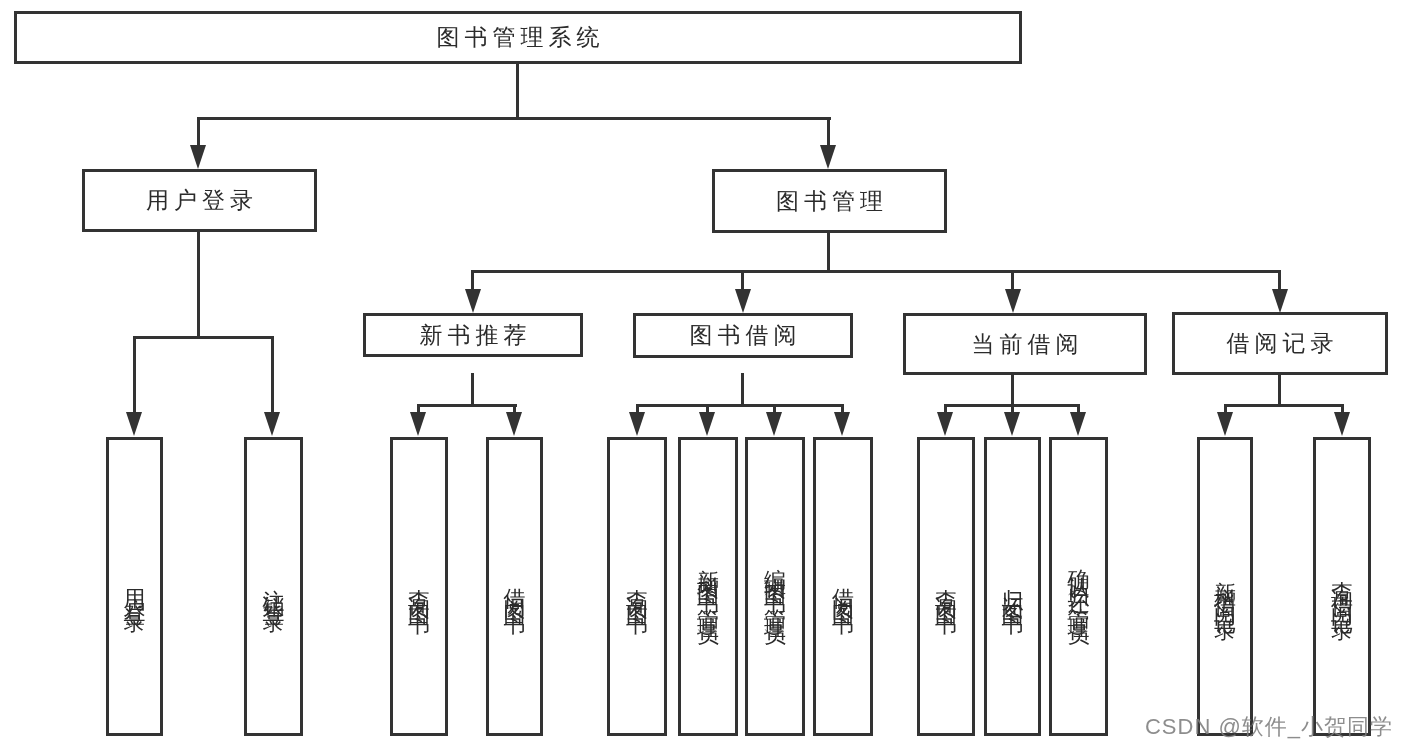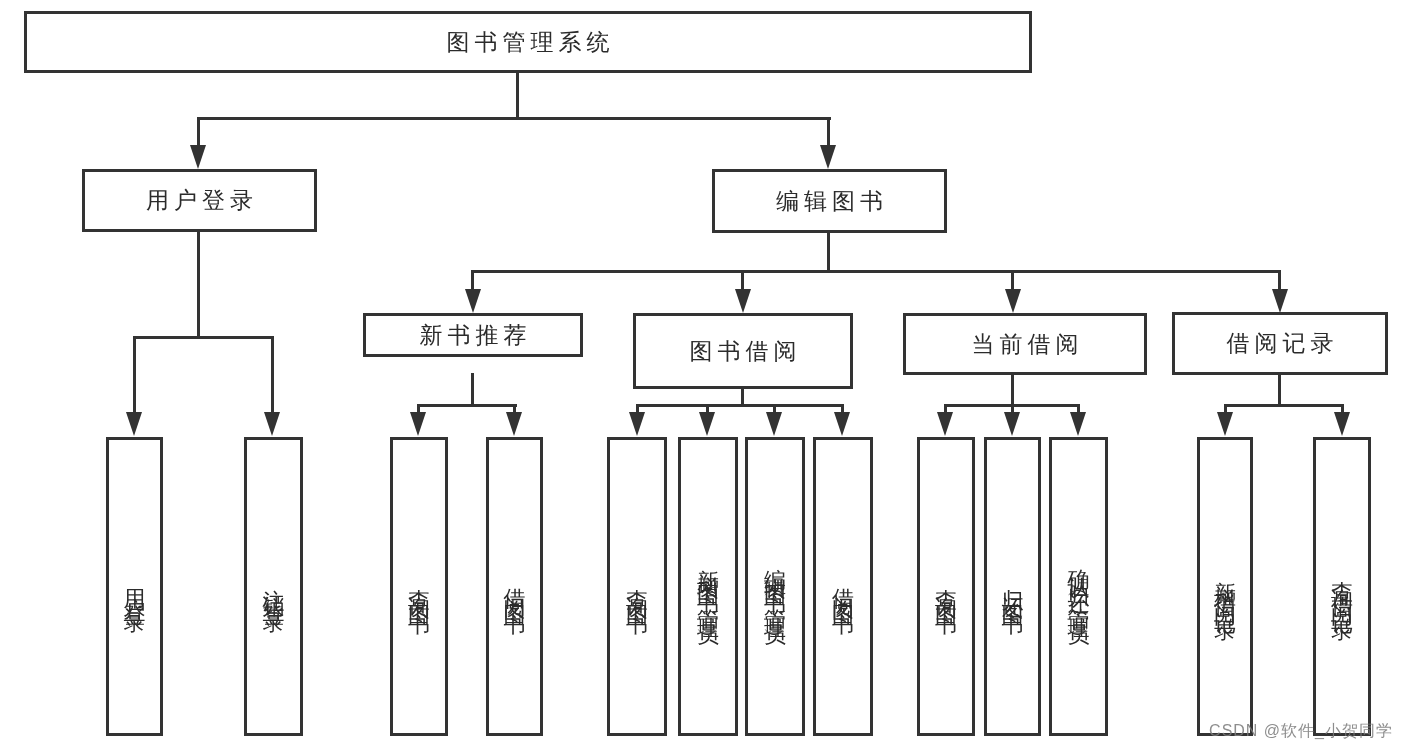--- a/index.html
+++ b/index.html
@@ -21,21 +21,21 @@
     top:437px;height:299px;z-index:2;
   }
   .hline,.vline{position:absolute;background:#333333;z-index:1;}
   .arr{
     position:absolute;width:0;height:0;z-index:1;
     border-left:8px solid transparent;border-right:8px solid transparent;
     border-top:24px solid #333333;
   }
   .watermark{
     position:absolute;right:12px;bottom:5px;z-index:3;
-    font-size:16px;letter-spacing:1px;color:rgba(125,125,125,0.88);
+    font-size:22px;letter-spacing:1px;color:rgba(125,125,125,0.88);
     white-space:nowrap;
   }
 </style>
 </head>
 <body>
 
 <div class="canvas">
 
   <div class="vline" style="left:516px;top:62px;width:3px;height:58px"></div>
   <div class="hline" style="left:197px;top:117px;width:634px;height:3px"></div>
@@ -89,27 +89,27 @@
   <div class="vline" style="left:1077px;top:404px;width:3px;height:12px"></div>
   <div class="arr" style="left:1070px;top:412px"></div>
 
   <div class="vline" style="left:1278px;top:373px;width:3px;height:34px"></div>
   <div class="hline" style="left:1224px;top:404px;width:120px;height:3px"></div>
   <div class="vline" style="left:1224px;top:404px;width:3px;height:12px"></div>
   <div class="arr" style="left:1217px;top:412px"></div>
   <div class="vline" style="left:1341px;top:404px;width:3px;height:12px"></div>
   <div class="arr" style="left:1334px;top:412px"></div>
 
-  <div class="box" style="left:24px;top:11px;width:1008px;height:62px">图书管理系统</div>
+  <div class="box" style="left:14px;top:11px;width:1008px;height:53px">图书管理系统</div>
 
   <div class="box" style="left:82px;top:169px;width:235px;height:63px">用户登录</div>
-  <div class="box" style="left:712px;top:169px;width:235px;height:64px">编辑图书</div>
+  <div class="box" style="left:712px;top:169px;width:235px;height:64px">图书管理</div>
 
   <div class="box" style="left:363px;top:313px;width:220px;height:44px">新书推荐</div>
-  <div class="box" style="left:633px;top:313px;width:220px;height:76px">图书借阅</div>
+  <div class="box" style="left:633px;top:313px;width:220px;height:45px">图书借阅</div>
   <div class="box" style="left:903px;top:313px;width:244px;height:62px">当前借阅</div>
   <div class="box" style="left:1172px;top:312px;width:216px;height:63px">借阅记录</div>
 
   <div class="vbox" style="left:106px;width:57px">用户登录</div>
   <div class="vbox" style="left:244px;width:59px">注销登录</div>
 
   <div class="vbox" style="left:390px;width:58px">查询图书</div>
   <div class="vbox" style="left:486px;width:57px">借阅图书</div>
 
   <div class="vbox" style="left:607px;width:60px">查询图书</div>

